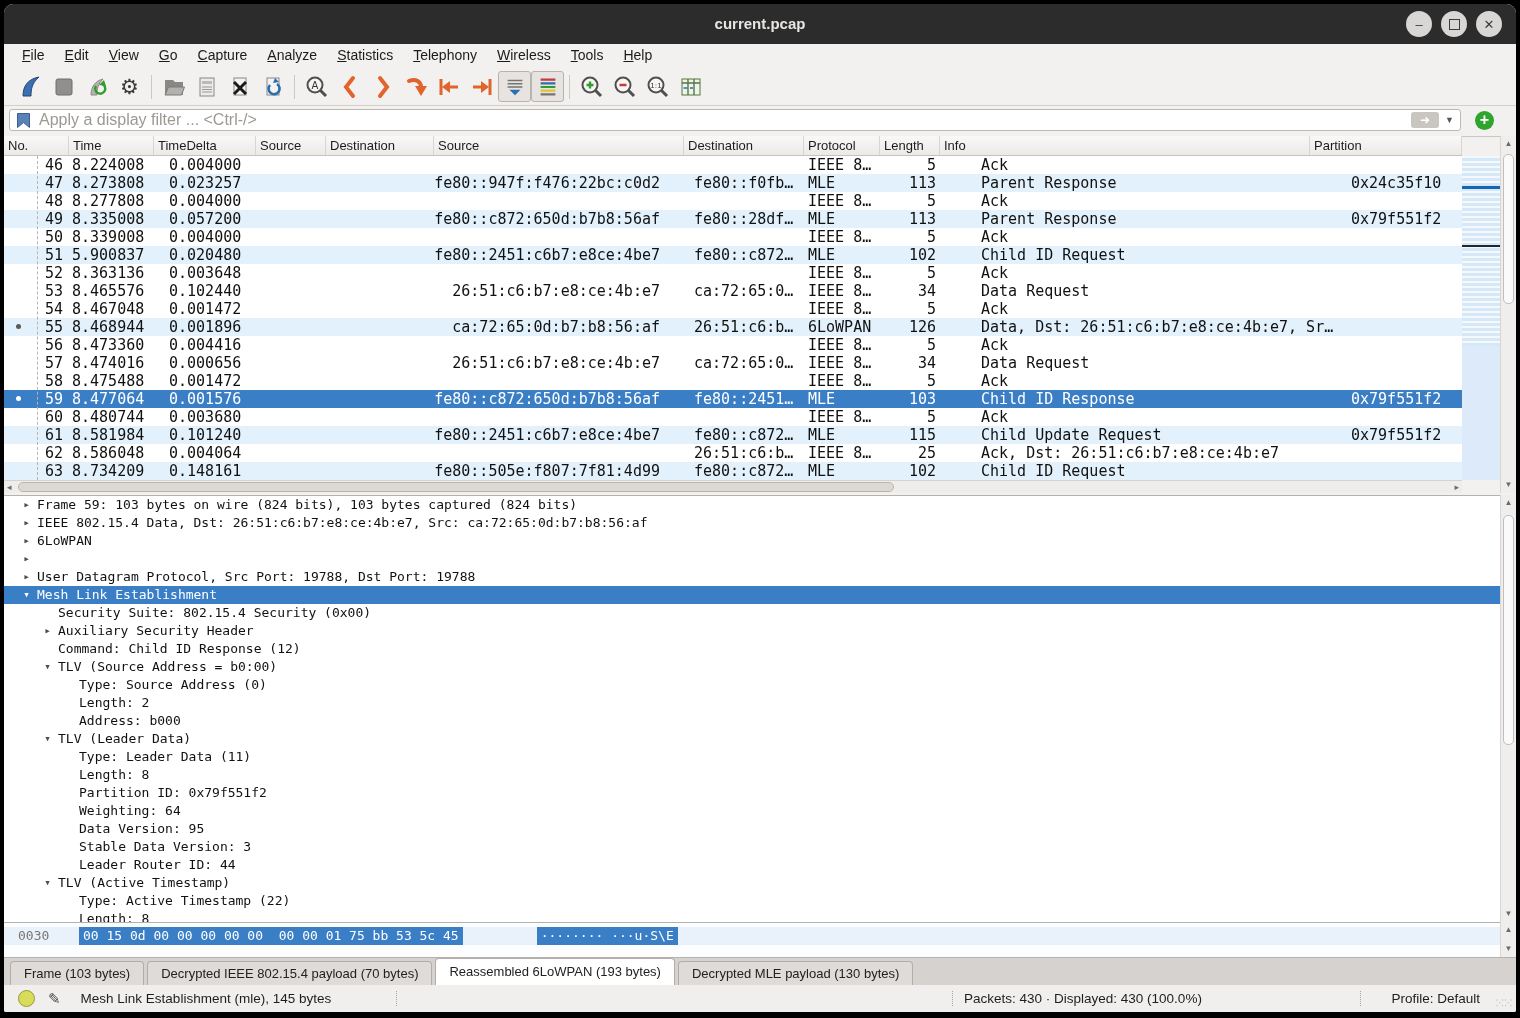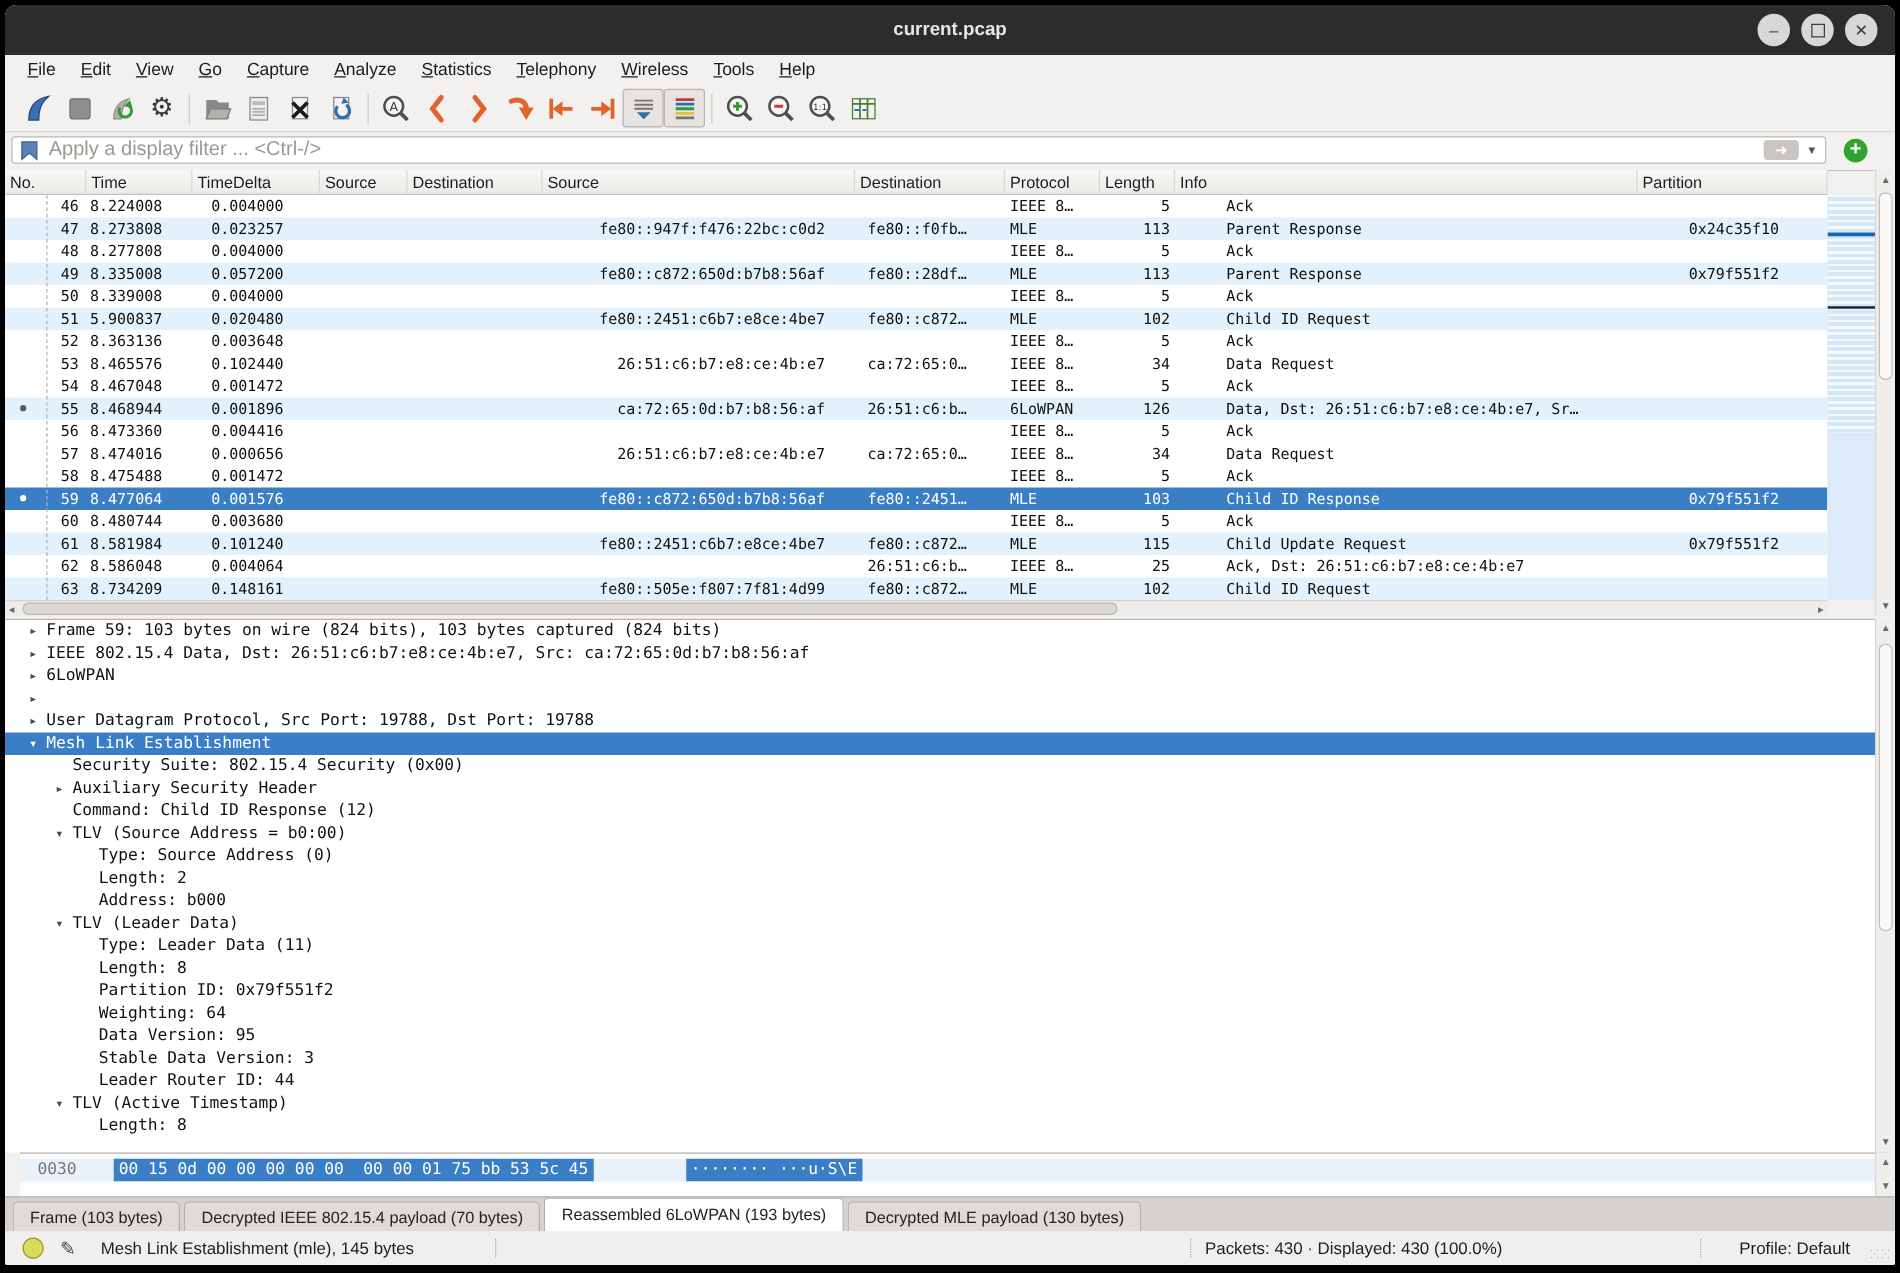--- a/index.html
+++ b/index.html
@@ -46,21 +46,21 @@
   
   .plheader{position:absolute;top:132px;left:0;height:20px;width:1458px;display:flex;
             background:linear-gradient(#f9f8f7,#eceae7);border-bottom:1px solid #c6c2be;
             font-size:13px;color:#1c1c1c;box-sizing:border-box;}
   .ph{border-right:1px solid #d9d6d2;padding:2px 0 0 4px;box-sizing:border-box;
       white-space:nowrap;overflow:hidden;flex-shrink:0;}
   .no{width:65px}.time{width:85px}.delta{width:102px}.src1{width:70px}.dst1{width:108px}
   .src2{width:250px}.dst2{width:120px}.proto{width:76px}.len{width:60px}.info{width:370px}.part{width:152px}
 
   .prows{position:absolute;top:152px;left:0;width:1458px;height:324px;background:#fff;
-         font-family:"DejaVu Sans Mono",monospace;font-size:12px;color:#111;overflow:hidden;}
+         font-family:"DejaVu Sans Mono",monospace;font-size:15px;color:#111;overflow:hidden;}
   .prow{display:flex;height:18px;line-height:18px;white-space:nowrap;}
   .prow.hl{background:#e2f1fc;}
   .prow.sel{background:#3a7ec6;color:#fff;}
   .prow .c{overflow:hidden;box-sizing:border-box;flex-shrink:0;}
   .c.no{text-align:right;padding-right:6px;}
   .c.time{padding-left:3px;}
   .c.delta{padding-left:15px;}
   .c.src2{text-align:right;padding-right:24px;}
   .c.dst2{padding-left:10px;}
   .c.proto{padding-left:4px;}
@@ -93,21 +93,21 @@
   .detail{position:absolute;top:491px;left:0;width:1496px;height:427px;background:#fff;
           border-top:1px solid #b5b1ad;font-family:"DejaVu Sans Mono",monospace;font-size:13px;
           color:#111;overflow:hidden;box-sizing:border-box;}
   .drow{height:18px;line-height:18px;white-space:nowrap;display:flex;}
   .drow .tw{width:21px;text-align:center;color:#4c4c4c;font-size:11px;flex-shrink:0;}
   .ind0{padding-left:12px;}.ind1{padding-left:33px;}.ind2{padding-left:54px;}
   .drow.sel{background:#3a7ec6;color:#fff;}
   .drow.sel .tw{color:#fff;}
 
   
-  .hexpane{position:absolute;top:918px;left:12px;width:1496px;height:35px;background:#fbfdff;
+  .hexpane{position:absolute;top:918px;left:0;width:1496px;height:35px;background:#fbfdff;
            border-top:1px solid #b5b1ad;font-family:"DejaVu Sans Mono",monospace;font-size:13px;
            box-sizing:border-box;overflow:hidden;}
   .hexrow{display:flex;height:18px;line-height:18px;margin-top:4px;background:#e9f2fb;white-space:pre;}
   .hexoff{width:75px;padding-left:14px;color:#7a7672;box-sizing:border-box;flex-shrink:0;}
   .hexbytes{background:#3a7ec6;color:#fff;padding:0 4px;}
   .hexascii{background:#3a7ec6;color:#fff;padding:0 4px;margin-left:74px;}
 
   
   .tabbar{position:absolute;top:953px;left:0;right:0;height:28px;background:#d5d2cf;
           border-top:1px solid #b5b1ad;display:flex;align-items:flex-end;padding-left:6px;gap:3px;box-sizing:border-box;}
@@ -687,20 +687,24 @@
       <div class="drow ind2">
         <span class="tw"></span>
         <span>Leader Router ID: 44</span>
       </div>
 
       <div class="drow ind1">
         <span class="tw">▾</span>
         <span>TLV (Active Timestamp)</span>
       </div>
 
+      <div class="drow ind2">
+        <span class="tw"></span>
+        <span>Type: Active Timestamp (22)</span>
+      </div>
 
       <div class="drow ind2">
         <span class="tw"></span>
         <span>Length: 8</span>
       </div>
     </div>
 
   <div class="vscroll" style="top:491px;height:427px;">
     <span class="varrow" style="top:1px;">▲</span>
     <div class="vthumb" style="top:20px;height:230px;"></div>

